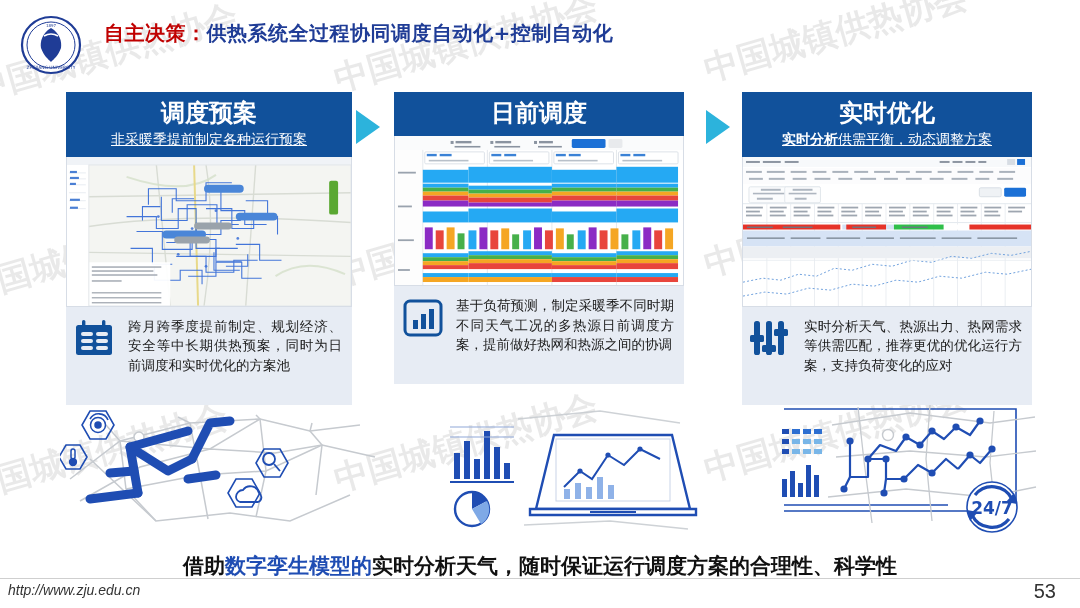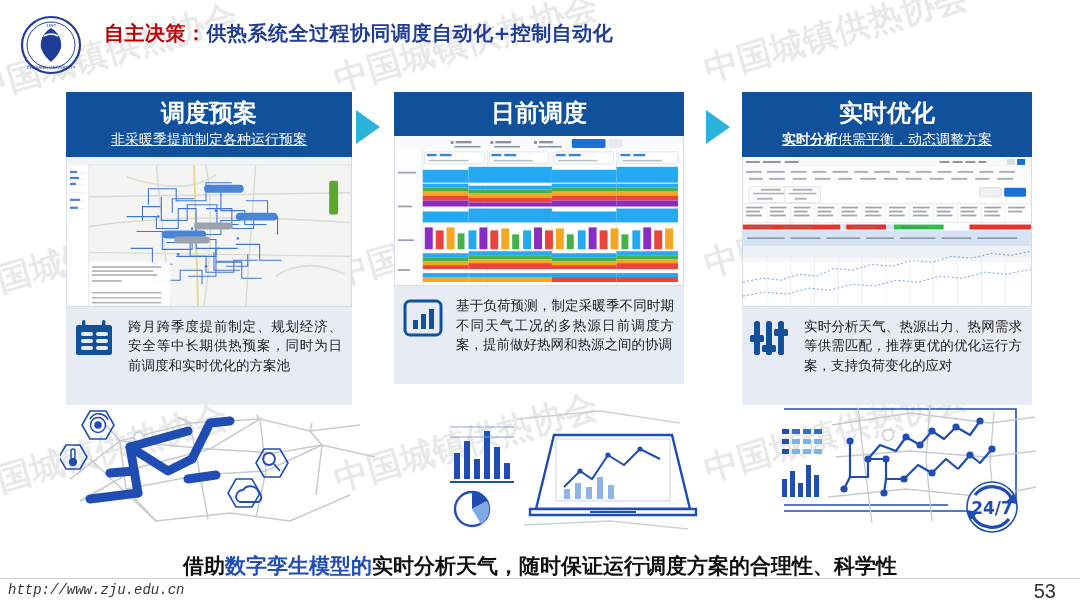--- a/index.html
+++ b/index.html
@@ -88,21 +88,21 @@
     font-size:21px; font-weight:700; color:#111;
     font-family:"DejaVu Sans","Liberation Sans",sans-serif;
     white-space:nowrap;
   }
   .banner .hl { color:#1F4DB3; }
 
   .footline { position:absolute; left:0; top:578px; width:1080px; height:1px; background:#cfcfcf; z-index:5;}
   .url {
     position:absolute; left:8px; top:582px; z-index:6;
     font-size:14px; font-style:italic; color:#333;
-    font-family:Liberation Mono, monospace;
+    font-family:Liberation Sans, sans-serif;
   }
   .pageno {
     position:absolute; right:24px; top:580px; z-index:6;
     font-size:20px; color:#333;
     font-family:Liberation Sans, sans-serif;
   }
 </style>
 </head>
 <body>
 

